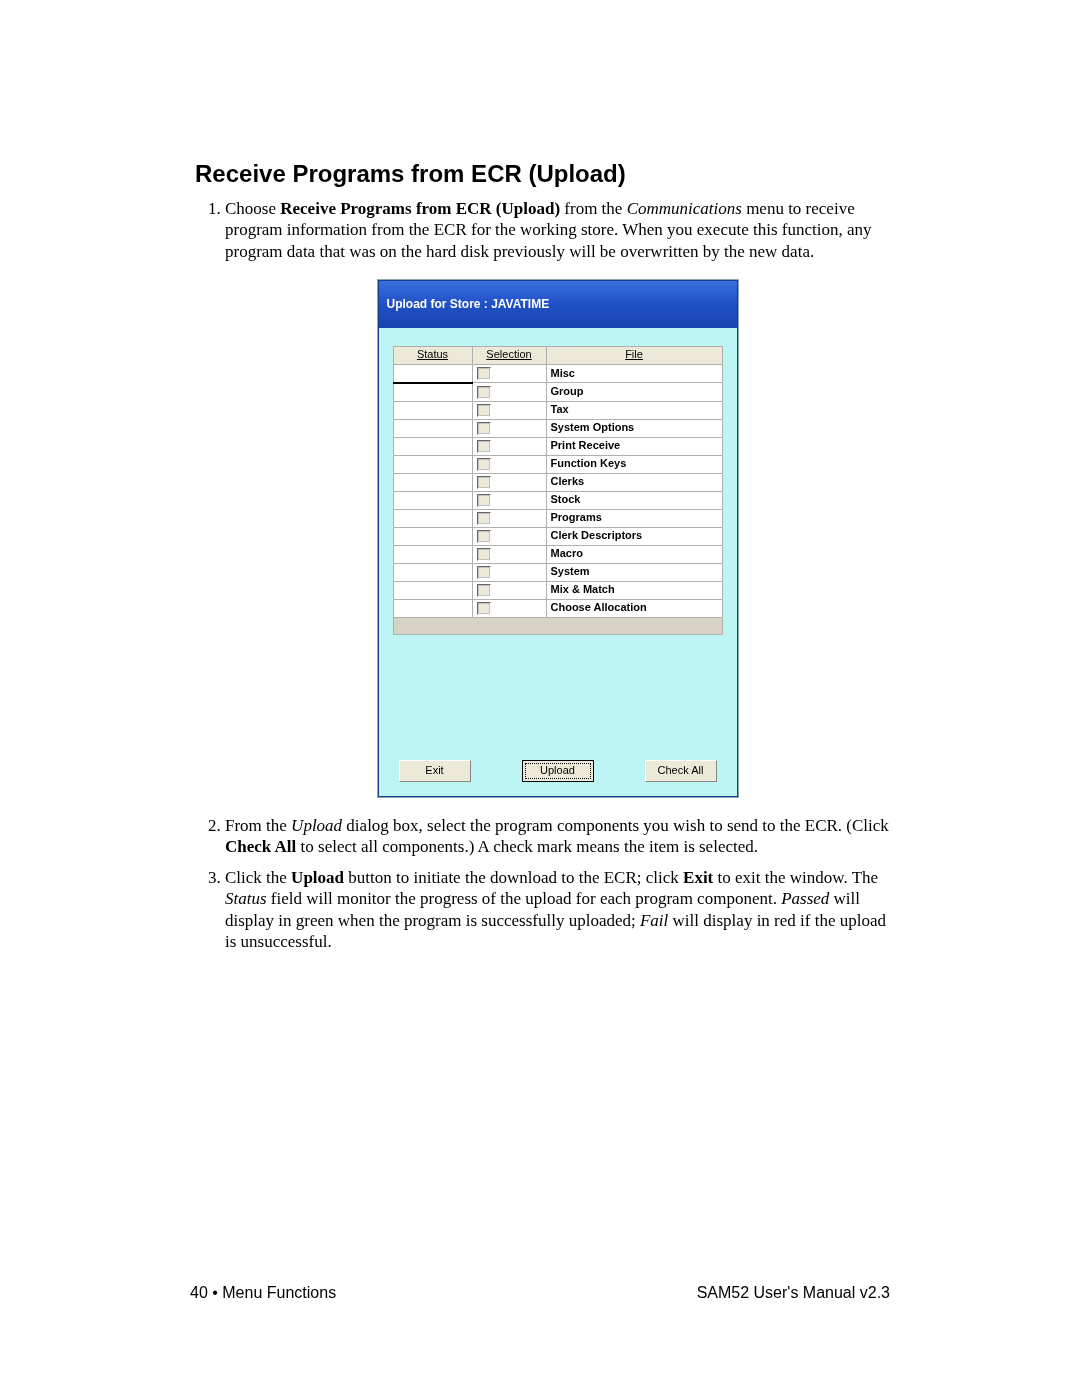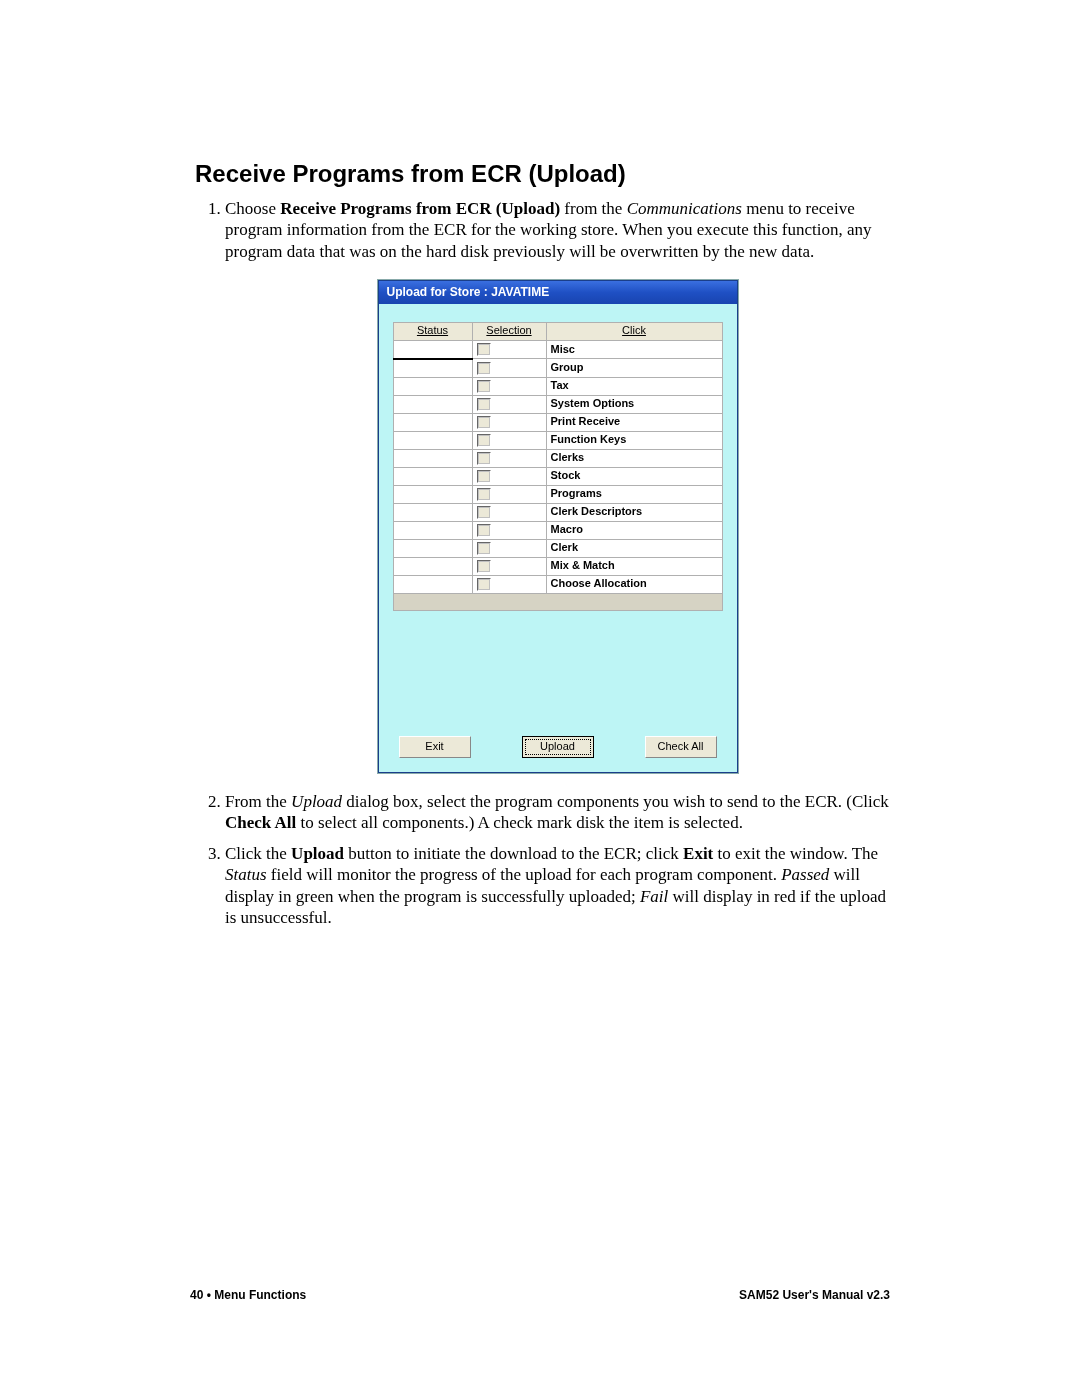--- a/index.html
+++ b/index.html
@@ -43,21 +43,21 @@
   .dialog {
     border: 1px solid #1a3e8a;
     background: #bdf5f5;
     font-family: Tahoma, Arial, sans-serif;
     font-size: 12px;
     box-shadow: 0 0 0 1px #8aa;
   }
   .titlebar {
     background: linear-gradient(to bottom, #3a6fe0 0%, #1f50c4 50%, #1844b0 100%);
     color: #fff;
-    padding: 4px 8px;
+    padding: 16px 8px;
     font-weight: bold;
     font-size: 12px;
   }
   .dialog-body {
     padding: 18px 14px 14px 14px;
   }
   table.grid {
     width: 100%;
     border-collapse: collapse;
     background: #fff;
@@ -129,22 +129,22 @@
     outline: 1px dotted #000;
     outline-offset: -4px;
     border: 1px solid #000;
   }
   .footer {
     position: absolute;
     bottom: 95px;
     left: 190px;
     right: 190px;
     font-family: Arial, Helvetica, sans-serif;
-    font-size: 12px;
-    font-weight: bold;
+    font-size: 16px;
+    font-weight: normal;
     display: flex;
     justify-content: space-between;
   }
 </style>
 </head>
 <body>
 
 <div class="page">
   <h1>Receive Programs from ECR (Upload)</h1>
 
@@ -154,21 +154,21 @@
 
       <div class="dialog-wrap">
         <div class="dialog">
           <div class="titlebar">Upload for Store : JAVATIME</div>
           <div class="dialog-body">
             <table class="grid">
               <thead>
                 <tr>
                   <th class="col-status">Status</th>
                   <th class="col-select">Selection</th>
-                  <th class="col-file">Click</th>
+                  <th class="col-file">File</th>
                 </tr>
               </thead>
               <tbody id="grid-body">
                   <tr>
                     <td class="status-cell first"></td>
                     <td class="sel-cell"><span class="chk3d"></span></td>
                     <td>Misc</td>
                   </tr>
                   <tr>
                     <td class="status-cell"></td>
@@ -216,21 +216,21 @@
                     <td>Clerk Descriptors</td>
                   </tr>
                   <tr>
                     <td class="status-cell"></td>
                     <td class="sel-cell"><span class="chk3d"></span></td>
                     <td>Macro</td>
                   </tr>
                   <tr>
                     <td class="status-cell"></td>
                     <td class="sel-cell"><span class="chk3d"></span></td>
-                    <td>Clerk</td>
+                    <td>System</td>
                   </tr>
                   <tr>
                     <td class="status-cell"></td>
                     <td class="sel-cell"><span class="chk3d"></span></td>
                     <td>Mix &amp; Match</td>
                   </tr>
                   <tr>
                     <td class="status-cell"></td>
                     <td class="sel-cell"><span class="chk3d"></span></td>
                     <td>Choose Allocation</td>
@@ -243,21 +243,21 @@
               <div class="winbtn">Exit</div>
               <div class="winbtn default">Upload</div>
               <div class="winbtn">Check All</div>
             </div>
           </div>
         </div>
       </div>
     </li>
 
     <li>
-      <span>From the </span><span class="italic">Upload</span><span> dialog box, select the program components you wish to send to the ECR.  (Click </span><span class="bold">Check All</span><span> to select all components.)  A check mark disk the item is selected.</span>
+      <span>From the </span><span class="italic">Upload</span><span> dialog box, select the program components you wish to send to the ECR.  (Click </span><span class="bold">Check All</span><span> to select all components.)  A check mark means the item is selected.</span>
     </li>
 
     <li>
       <span>Click the </span><span class="bold">Upload</span><span> button to initiate the download to the ECR; click </span><span class="bold">Exit</span><span> to exit the window.  The </span><span class="italic">Status</span><span> field will monitor the progress of the upload for each program component.  </span><span class="italic">Passed</span><span> will display in green when the program is successfully uploaded; </span><span class="italic">Fail</span><span> will display in red if the upload is unsuccessful.</span>
     </li>
   </ol>
 </div>
 
 <div class="footer">
   <span>40  •  Menu Functions</span>

